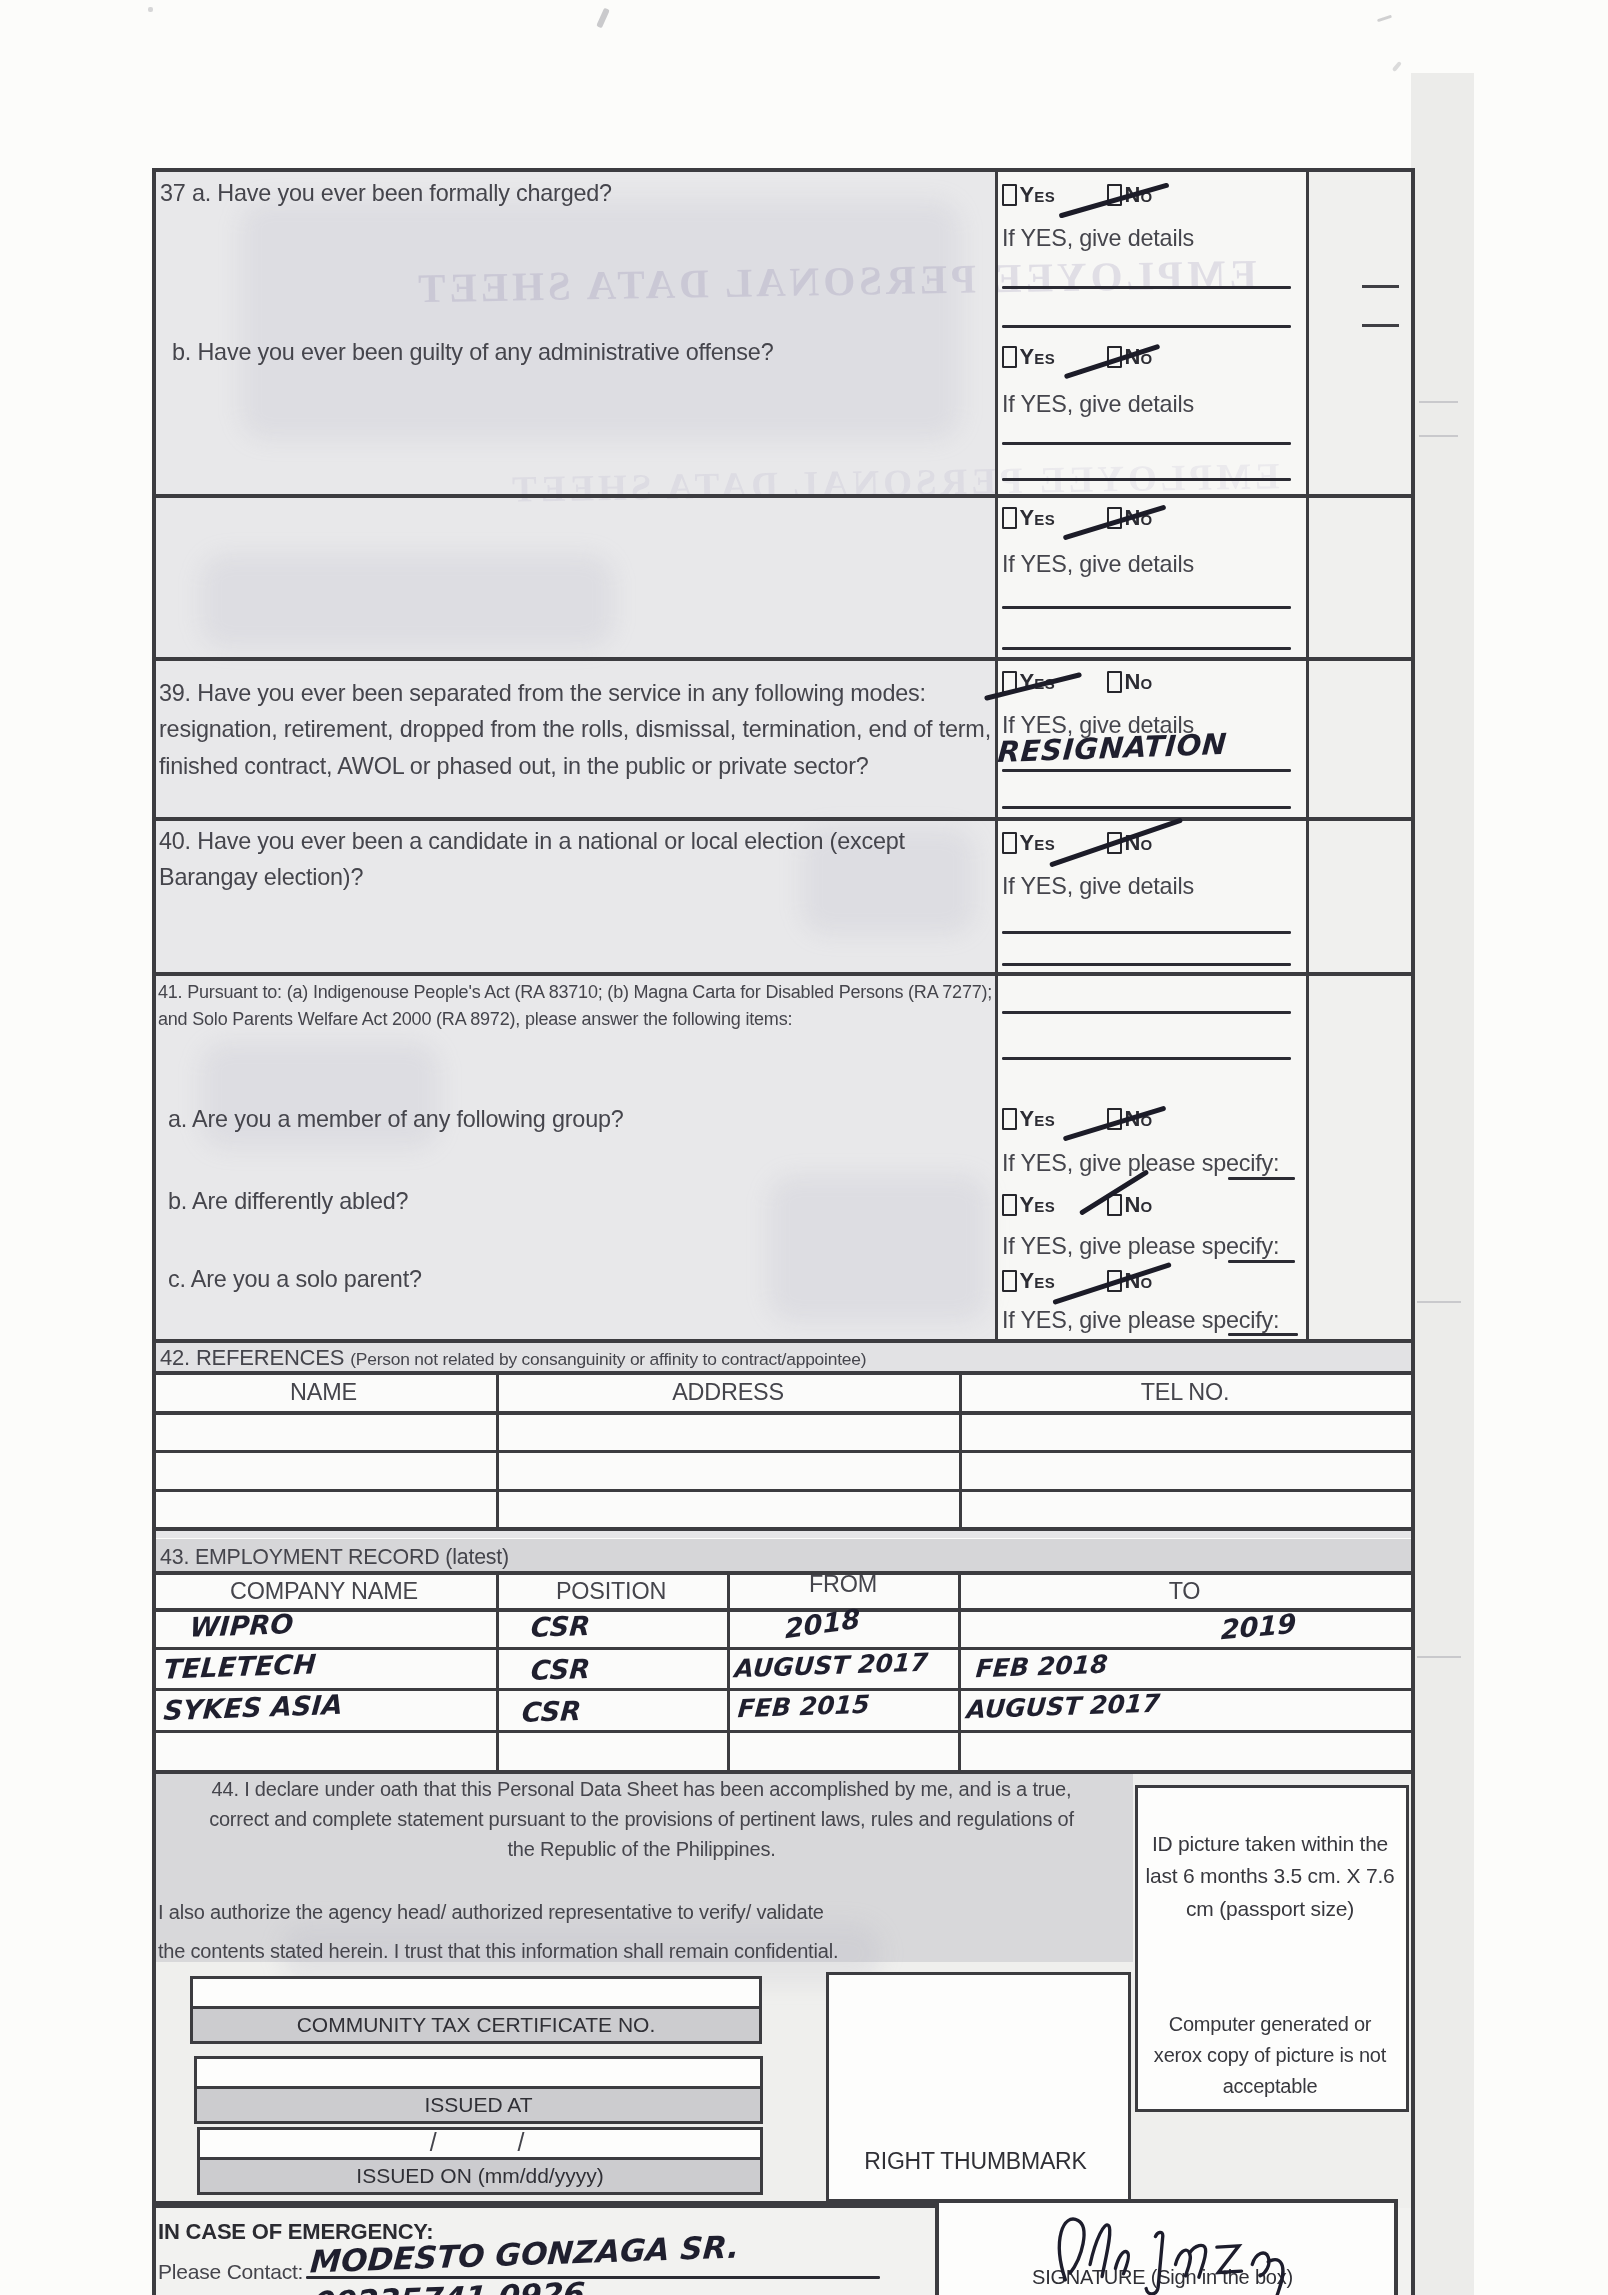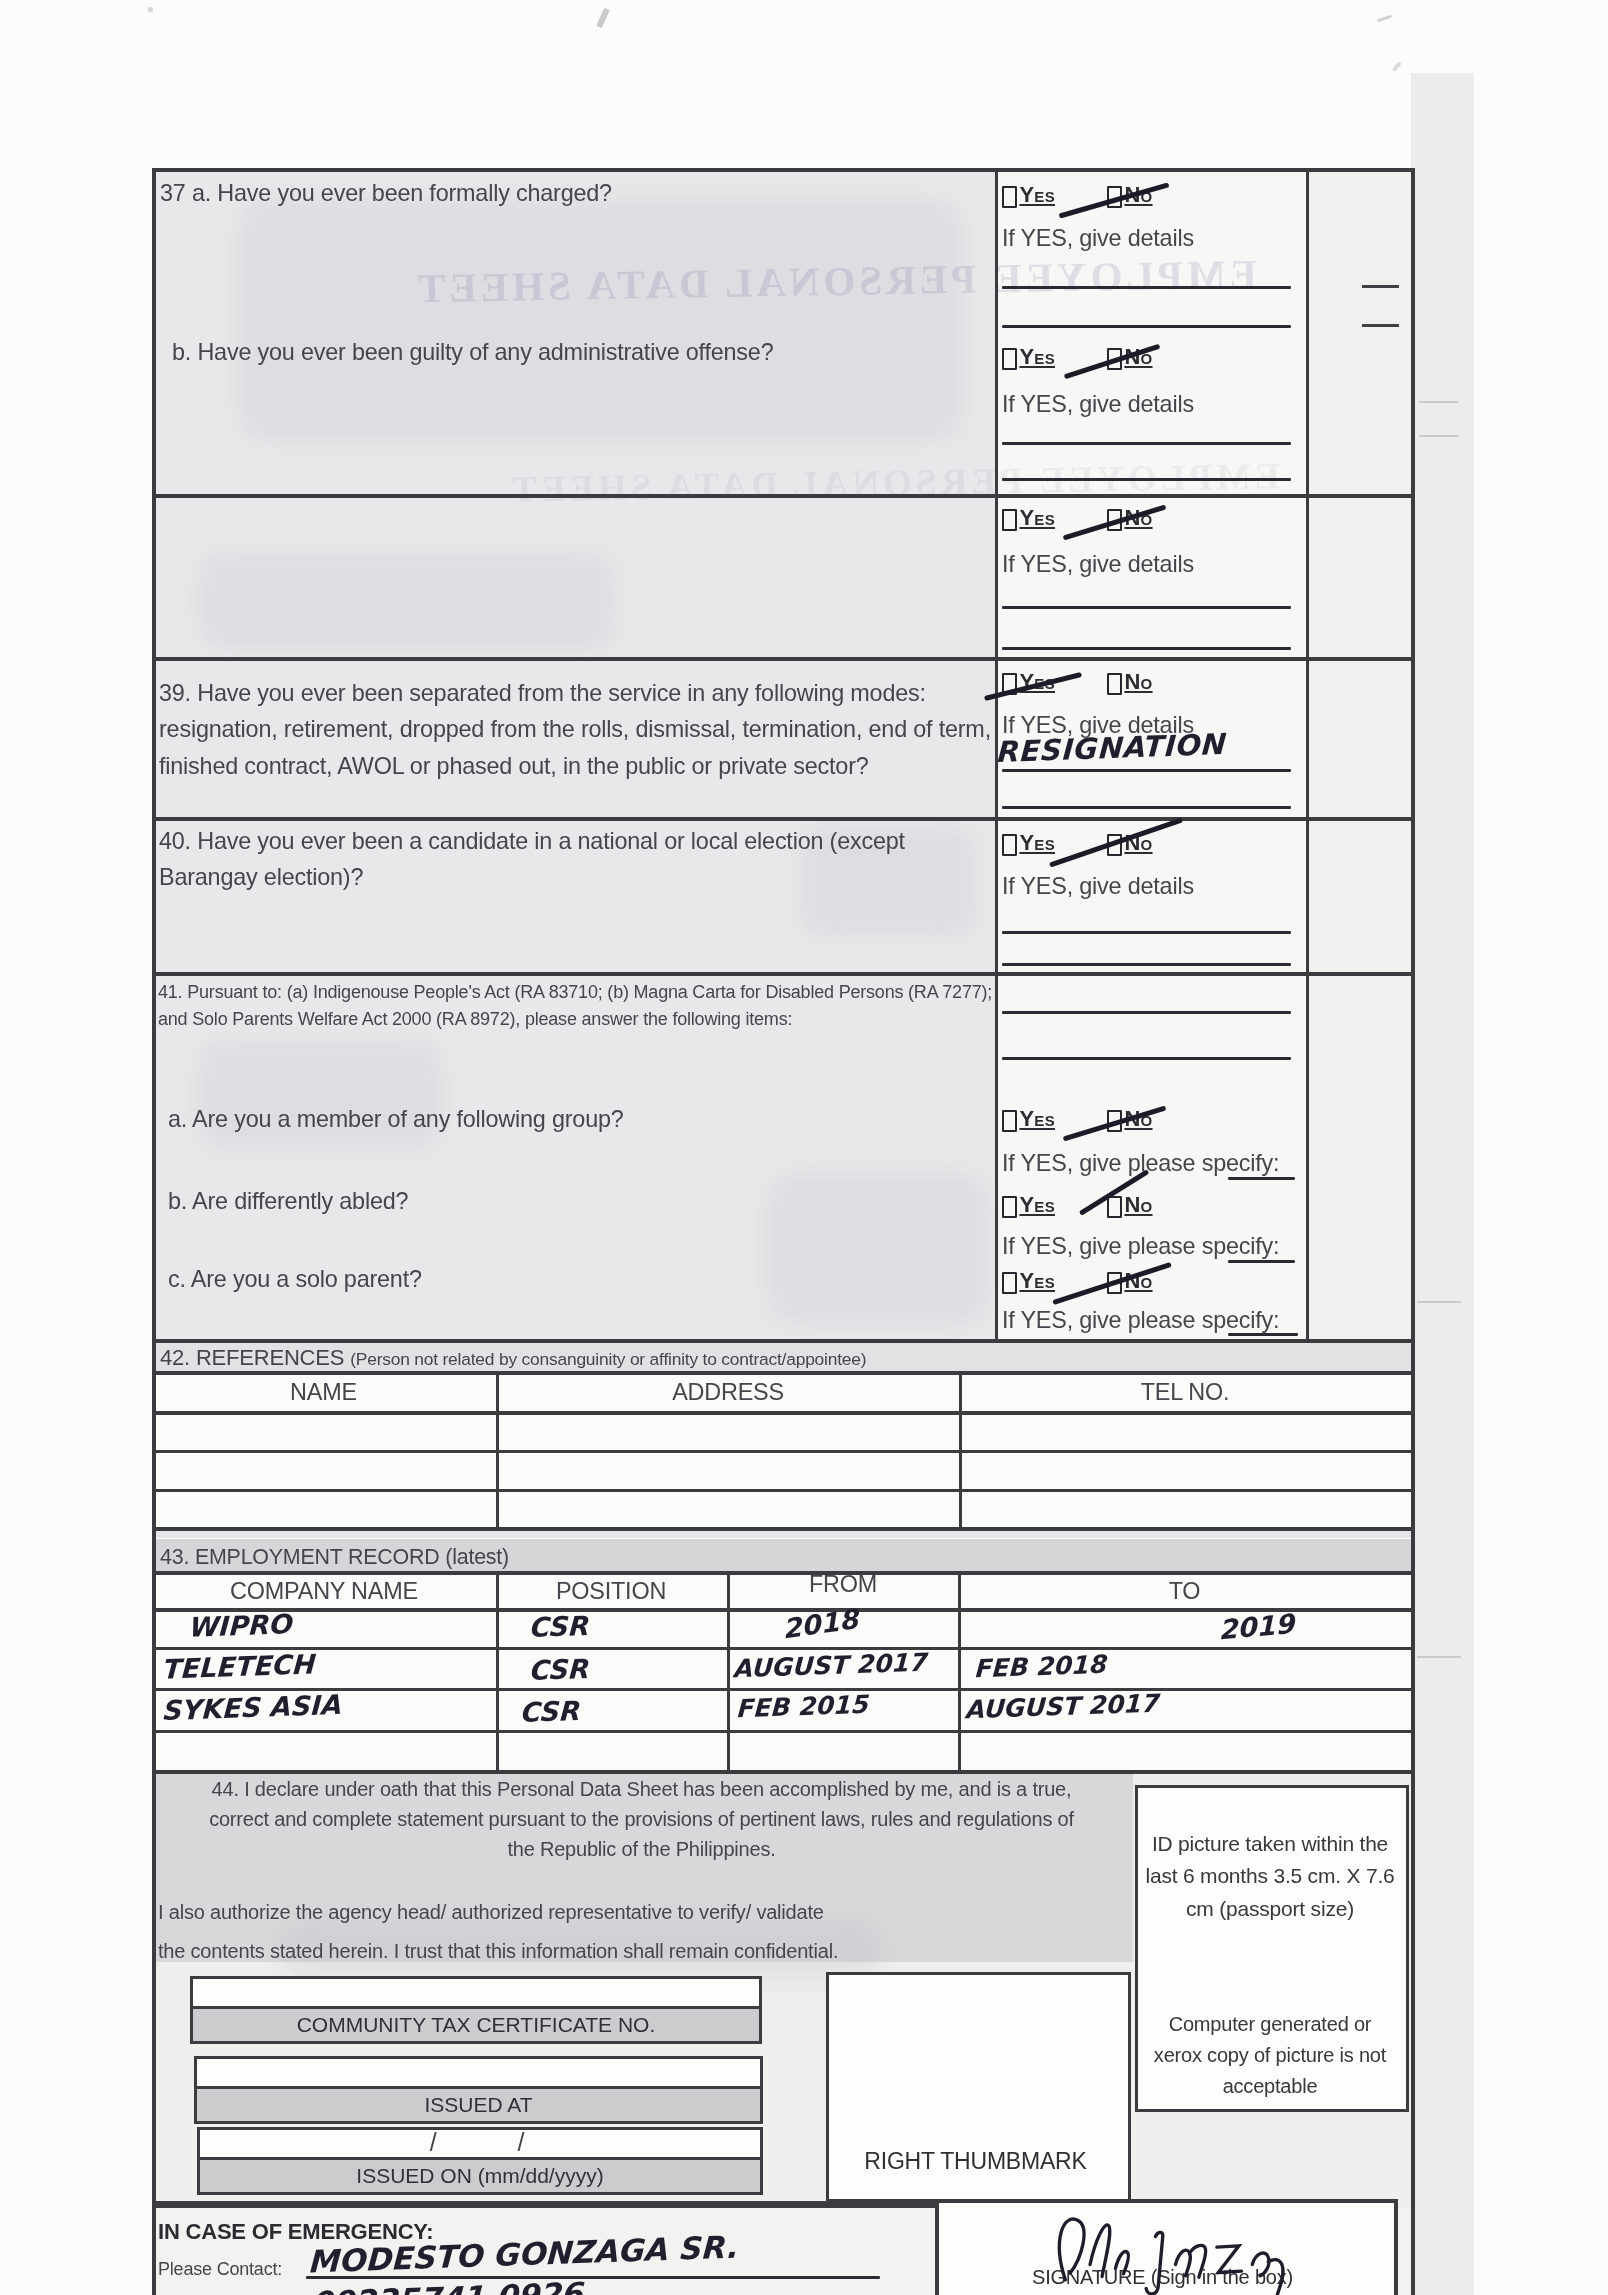--- a/index.html
+++ b/index.html
@@ -11,21 +11,21 @@
   .hl{position:absolute;background:#3c3c40;height:4px;}
   .hl.thin{height:2.7px;}
   .vl{position:absolute;background:#3c3c40;width:4px;}
   .vl.thin{width:2.7px;}
   
   .qtext{position:absolute;font-size:23.4px;line-height:1.55;color:#45454c;letter-spacing:-0.2px;}
   .small{font-size:18px;line-height:1.5;}
   .note{font-size:17.4px;}
   .center{display:flex;align-items:center;justify-content:center;text-align:center;}
   
-  .yn{position:absolute;display:flex;align-items:flex-end;font-size:22px;font-weight:600;color:#2c2c33;text-decoration:underline;}
+  .yn{position:absolute;display:flex;align-items:center;font-size:22px;font-weight:600;color:#2c2c33;}
   .cbox{display:inline-block;width:11.4px;height:18px;border:2.7px solid #26262c;border-radius:1.3px;margin-right:2px;}
   .sc{font-variant:small-caps;letter-spacing:0.3px;}
   
   .inkline{position:absolute;height:2.7px;background:#2b2b33;border-radius:1.3px;}
   .stroke{position:absolute;height:4.7px;background:#1c1c28;border-radius:4px;}
   .hand{position:absolute;font-family:"DejaVu Sans",sans-serif;font-style:italic;font-weight:700;
         color:#1f1f2e;transform:skewX(-6deg) rotate(-2deg);white-space:nowrap;}
   
   .graybar{position:absolute;background:#cccccf;border:3.3px solid #3c3c40;display:flex;align-items:center;
            justify-content:center;font-size:21px;color:#303036;}
@@ -278,21 +278,21 @@
       <path d="M170,50 C173,43 181,41 181,49 L174,126 C172,139 158,139 156,128"></path>
       <path d="M200,92 C205,72 217,65 221,75 C225,83 219,97 215,109"></path>
       <path d="M221,75 C229,63 243,59 245,69 C247,79 239,97 235,111"></path>
       <path d="M262,66 L295,64 L264,104 L299,102"></path>
       <path d="M315,92 C320,75 335,69 339,81 C343,93 335,105 327,109"></path>
       <path d="M339,88 C349,82 357,84 360,94 C364,108 356,126 352,139"></path>
     </g>
   </svg>
 
   <div class="qtext" style="left:158px;top:2215px;font-size:22px;font-weight:bold;color:#2b2b31;">IN CASE OF EMERGENCY:</div>
-  <div class="qtext" style="left:158px;top:2256px;font-size:18px;">Please Contact:</div>
+  <div class="qtext" style="left:158px;top:2256px;font-size:21px;">Please Contact:</div>
   <div class="hand" style="left:311px;top:2236px;font-size:31px;">MODESTO GONZAGA SR.</div>
   <div class="inkline" style="left:306px;top:2276px;width:574px;"></div>
   <div class="hand" style="left:314px;top:2280px;font-size:31px;">09235741.0926</div>
 
   <div class="faintline" style="left:1419px;top:401px;width:39px;"></div>
   <div class="faintline" style="left:1419px;top:435px;width:39px;"></div>
   <div class="faintline" style="left:1417px;top:1301px;width:44px;"></div>
   <div class="faintline" style="left:1417px;top:1656px;width:44px;"></div>
 
 </div>

